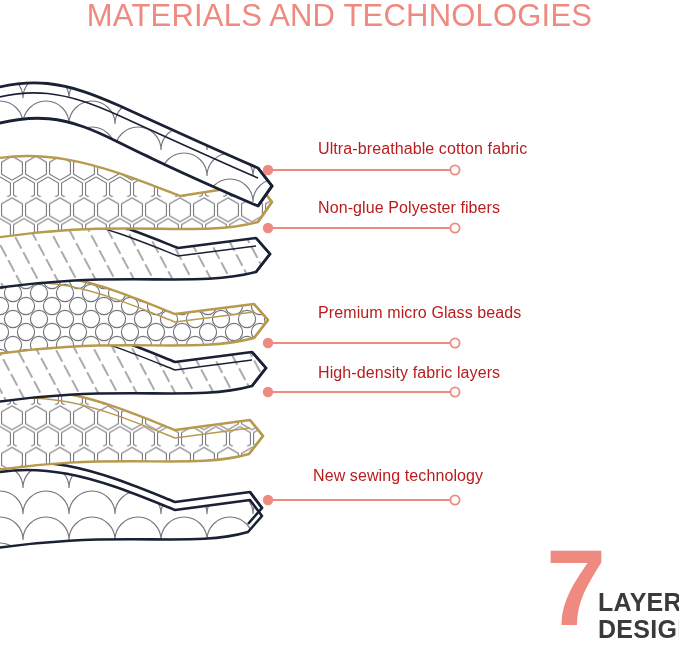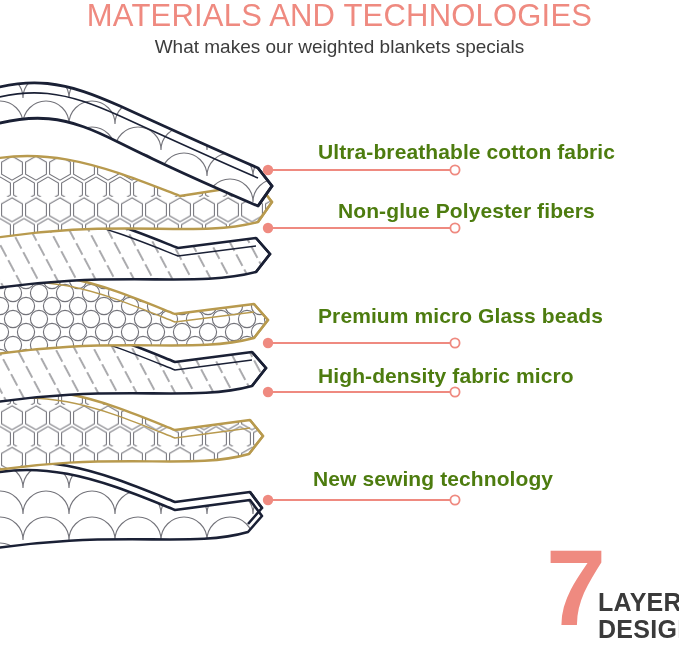--- a/index.html
+++ b/index.html
@@ -19,22 +19,22 @@
   .subtitle{
     position:absolute;left:0;top:36px;width:679px;text-align:center;
     font-size:19px;font-weight:400;color:#3c3c3c;white-space:nowrap;
   }
 
   
   #art{position:absolute;left:0;top:72px;width:679px;height:500px;}
 
   
   .callout-label{
-    position:absolute;font-size:21px;color:#4d7c0f;
-    white-space:nowrap;font-weight:700;letter-spacing:.1px;
+    position:absolute;font-size:16px;color:#b91c1c;
+    white-space:nowrap;font-weight:400;letter-spacing:.1px;
   }
 
   
   #badge{position:absolute;left:546px;top:548px;width:130px;height:100px;}
   .badge-seven{
     position:absolute;left:0;top:-14px;
     font-size:108px;line-height:108px;font-weight:700;
     color:#ef8a80;font-family:"Liberation Sans","DejaVu Sans",sans-serif;
   }
   .badge-layer{
@@ -47,21 +47,20 @@
     font-size:25px;line-height:25px;font-weight:700;color:#3a3a3a;
     letter-spacing:.3px;
   }
 </style>
 </head>
 <body>
 
 <div id="stage">
 
   <div class="title">MATERIALS AND TECHNOLOGIES</div>
-  <div class="subtitle">What makes our weighted blankets specials</div>
 
   <svg id="art" viewBox="0 0 679 500" preserveAspectRatio="none" xmlns="http://www.w3.org/2000/svg">
     <defs>
 
       <pattern id="tex-scallop" width="46" height="26" patternUnits="userSpaceOnUse">
         <rect width="46" height="26" fill="#ffffff"></rect>
         <path d="M-23,26 A23,23 0 0,1 23,26 M23,26 A23,23 0 0,1 69,26" fill="none" stroke="#73737a" stroke-width="1.1"></path>
         <path d="M0,0 A23,23 0 0,1 46,0" fill="none" stroke="#73737a" stroke-width="1.1"></path>
       </pattern>
 
@@ -171,23 +170,23 @@
         <circle cx="268" cy="392" r="5.2" fill="#ef8a80"></circle>
         <circle cx="455" cy="392" r="4.6" fill="#ffffff" stroke="#ef8a80" stroke-width="1.8"></circle>
         <line x1="268" y1="500" x2="455" y2="500" stroke="#ef8a80" stroke-width="1.8"></line>
         <circle cx="268" cy="500" r="5.2" fill="#ef8a80"></circle>
         <circle cx="455" cy="500" r="4.6" fill="#ffffff" stroke="#ef8a80" stroke-width="1.8"></circle>
       </g>
   </svg>
 
   <div id="labels">
       <div class="callout-label" style="left: 318px; top: 140px;">Ultra-breathable cotton fabric</div>
-      <div class="callout-label" style="left: 318px; top: 199px; margin-left: 20px;">Non-glue Polyester fibers</div>
+      <div class="callout-label" style="left: 318px; top: 199px;">Non-glue Polyester fibers</div>
       <div class="callout-label" style="left: 318px; top: 304px;">Premium micro Glass beads</div>
-      <div class="callout-label" style="left: 318px; top: 364px;">High-density fabric micro</div>
+      <div class="callout-label" style="left: 318px; top: 364px;">High-density fabric layers</div>
       <div class="callout-label" style="left: 313px; top: 467px;">New sewing technology</div>
     </div>
 
   <div id="badge">
     <div class="badge-seven">7</div>
     <div class="badge-layer">LAYER</div>
     <div class="badge-design">DESIGN</div>
   </div>
 
 </div>

